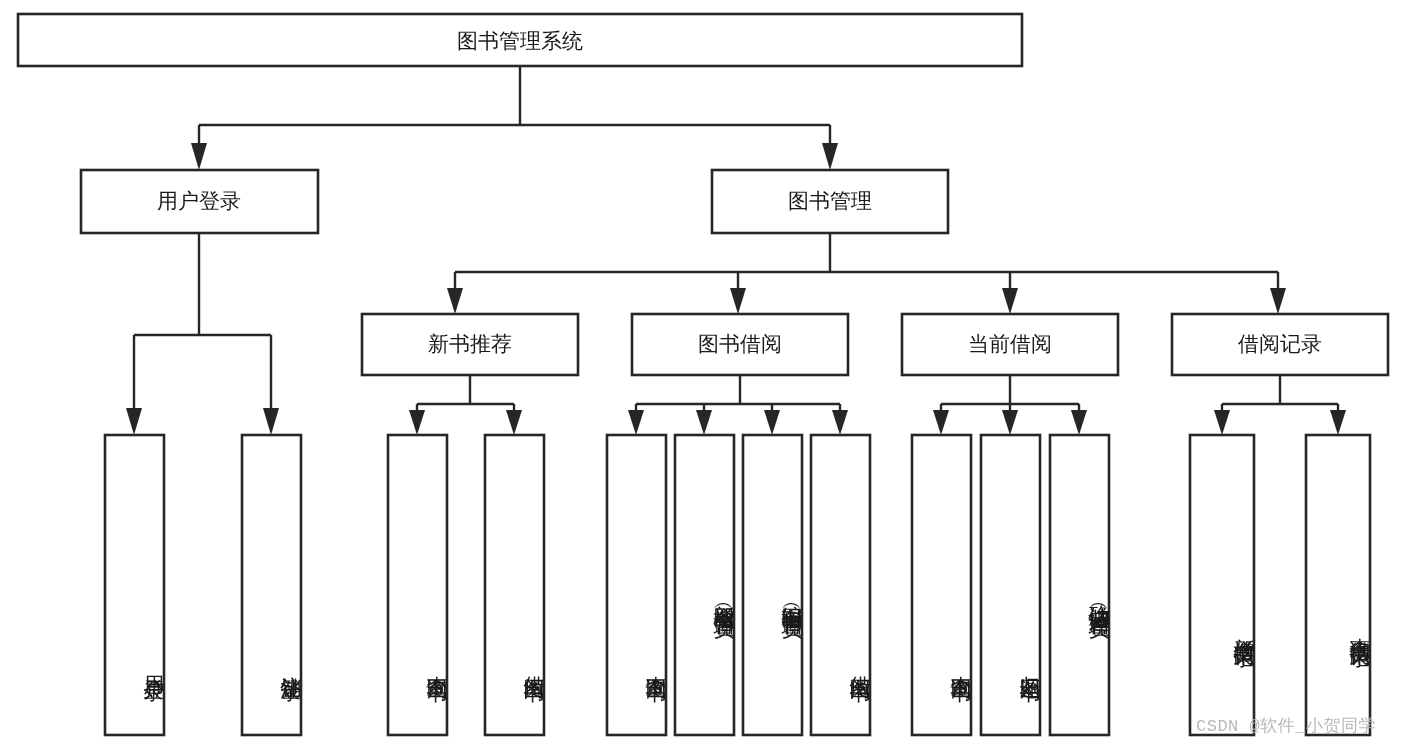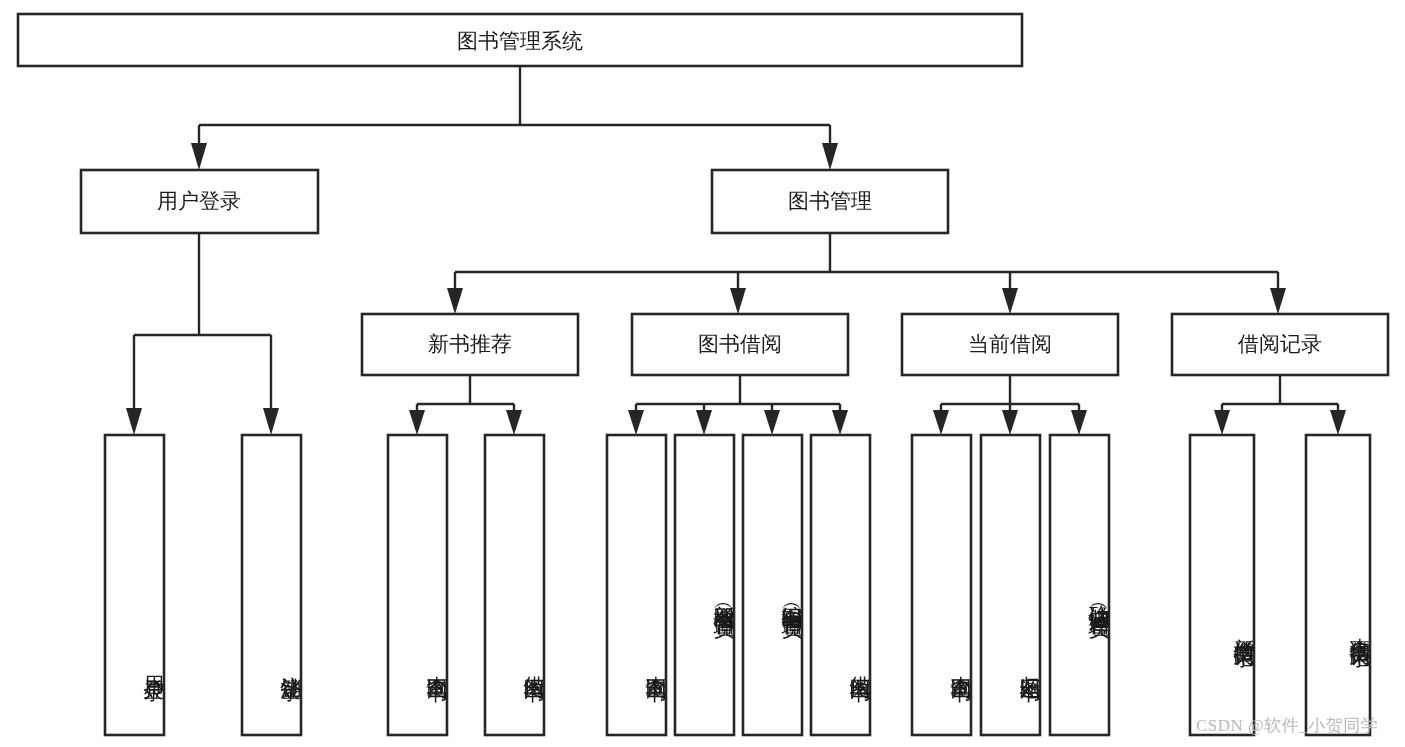--- a/index.html
+++ b/index.html
@@ -65,21 +65,21 @@
     letter-spacing: 2px;
     white-space: nowrap;
     text-align: center;
     pointer-events: none;
     display: flex;
     align-items: flex-start;
     justify-content: center;
   }
   .watermark {
     position: absolute;
-    font-family: Liberation Serif, serif;
+    font-family: Liberation Mono, monospace;
     font-size: 17px;
     color: #b8b8b8;
     white-space: nowrap;
     letter-spacing: 0.5px;
   }
 </style>
 </head>
 <body>
 
 <div id="diagram-root">

